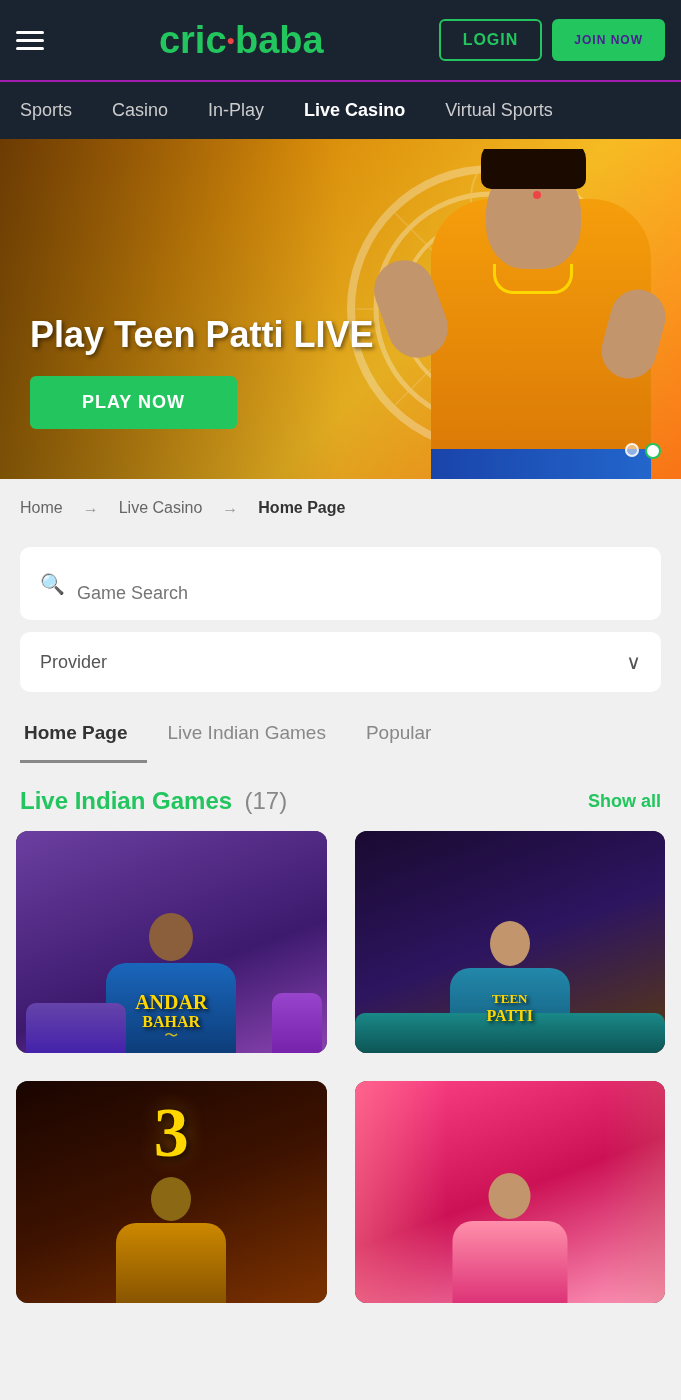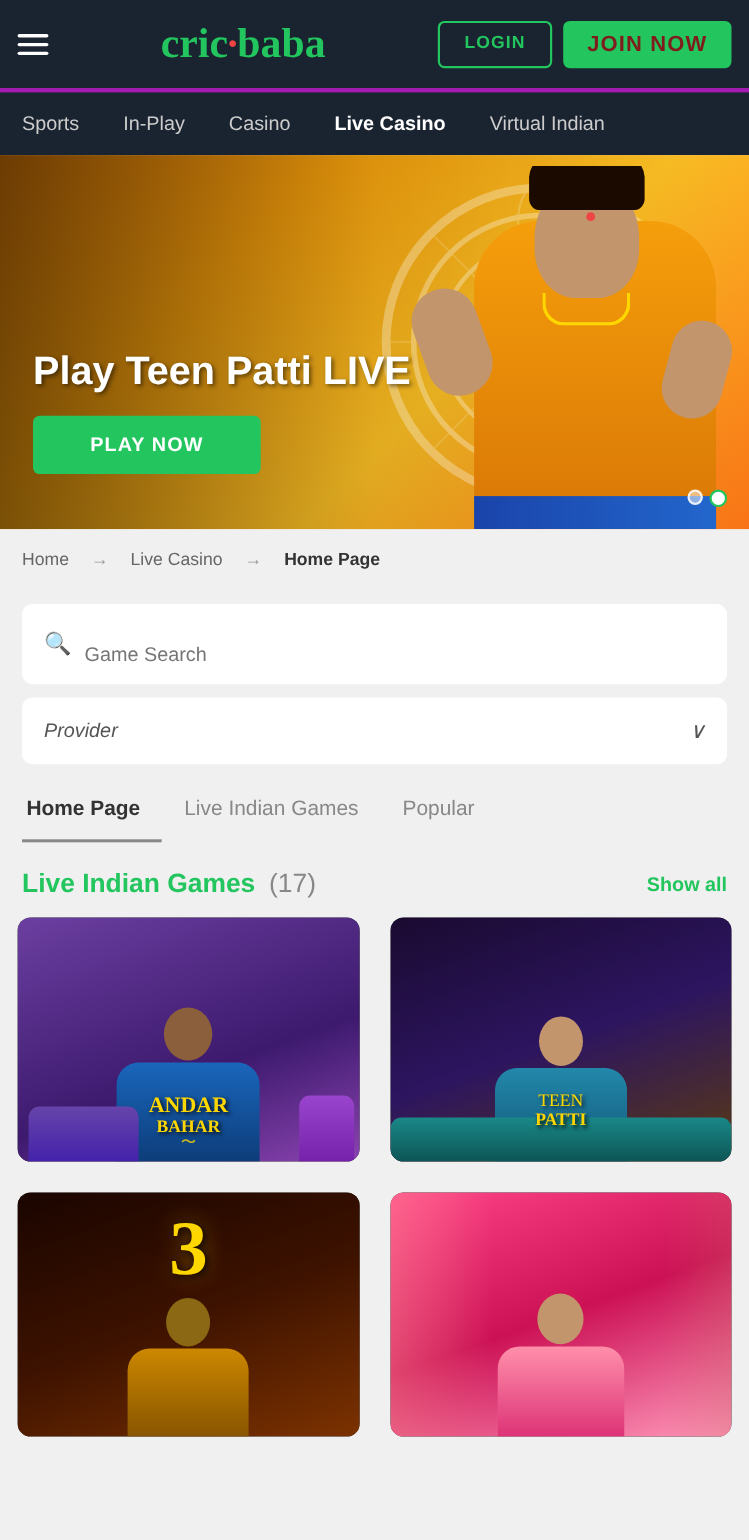--- a/index.html
+++ b/index.html
@@ -10,52 +10,52 @@
     .header {
       background: #1a2330;
       display: flex;
       align-items: center;
       justify-content: space-between;
       padding: 12px 16px;
       height: 80px;
     }
     .hamburger { display: flex; flex-direction: column; gap: 5px; cursor: pointer; }
     .hamburger span { display: block; width: 28px; height: 3px; background: white; border-radius: 2px; }
-    .logo { font-size: 38px; font-weight: bold; font-family: Liberation Serif, serif; }
+    .logo { font-size: 38px; font-weight: bold; font-family: Liberation Sans, sans-serif; }
     .logo .cric { color: #22c55e; }
     .logo .baba { color: #22c55e; }
     .logo-dot { color: #ef4444; font-size: 14px; position: relative; top: -8px; }
     .header-buttons { display: flex; gap: 10px; }
     .btn-login {
       border: 2px solid #22c55e;
       color: #22c55e;
       background: transparent;
       padding: 10px 22px;
       font-size: 16px;
       font-weight: bold;
       border-radius: 6px;
       cursor: pointer;
       letter-spacing: 1px;
     }
     .btn-join {
       background: #22c55e;
-      color: #7f1d1d;
+      color: #4c1d95;
       border: none;
       padding: 10px 22px;
-      font-size: 20px;
+      font-size: 12px;
       font-weight: bold;
       border-radius: 6px;
       cursor: pointer;
       letter-spacing: 1px;
     }
 
     
     .nav-bar {
       background: #1a2330;
-      border-top: 4px solid #a21caf;
+      border-top: 2px solid #a21caf;
       display: flex;
       align-items: center;
       overflow-x: auto;
       scrollbar-width: none;
       white-space: nowrap;
     }
     .nav-bar::-webkit-scrollbar { display: none; }
     .nav-item {
       color: #ccc;
       font-size: 18px;
@@ -170,21 +170,20 @@
     }
     .provider-select {
       background: white;
       border-radius: 10px;
       padding: 18px 20px;
       display: flex;
       align-items: center;
       justify-content: space-between;
       cursor: pointer;
       margin-bottom: 0;
-      font-style: italic;
     }
     .provider-label { font-size: 18px; color: #555; }
     .chevron-down { font-size: 20px; color: #555; }
 
     
     .tabs-section {
       background: #f0f0f0;
       padding: 20px 0 0;
       overflow-x: auto;
       scrollbar-width: none;
@@ -270,24 +269,24 @@
     <span class="cric">cric</span><span class="logo-dot">●</span><span class="baba">baba</span>
   </div>
   <div class="header-buttons">
     <button class="btn-login">LOGIN</button>
     <button class="btn-join">JOIN NOW</button>
   </div>
 </header>
 
 <nav class="nav-bar">
   <a class="nav-item">Sports</a>
+  <a class="nav-item">Casino</a>
   <a class="nav-item">In-Play</a>
-  <a class="nav-item">Casino</a>
   <a class="nav-item active">Live Casino</a>
-  <a class="nav-item">Virtual Indian</a>
+  <a class="nav-item">Virtual Sports</a>
 </nav>
 
 <div class="hero-banner">
   <div class="hero-overlay"></div>
 
   <div style="position:absolute; right:40px; top:20px; width:300px; height:300px; z-index:1;">
     <svg width="300" height="300" viewBox="0 0 300 300" style="opacity:0.3;">
       <circle cx="150" cy="150" r="140" fill="none" stroke="white" stroke-width="8"></circle>
       <circle cx="150" cy="150" r="115" fill="none" stroke="white" stroke-width="5"></circle>
       <circle cx="150" cy="150" r="90" fill="none" stroke="white" stroke-width="4"></circle>
@@ -395,21 +394,21 @@
     <div class="game-thumb thumb-teen" style="width:100%;height:100%;position:relative;background:linear-gradient(160deg,#1a0a30 0%,#2d1560 50%,#5a3a10 100%);">
 
       <div style="position:absolute;bottom:0;left:50%;transform:translateX(-50%);display:flex;flex-direction:column;align-items:center;">
         <div style="width:40px;height:45px;border-radius:50%;background:#c2956c;margin-bottom:2px;"></div>
         <div style="width:120px;height:85px;border-radius:20px 20px 0 0;background:linear-gradient(to bottom,#2288aa,#115577);"></div>
       </div>
 
       <div style="position:absolute;bottom:0;left:0;right:0;height:40px;background:linear-gradient(to bottom,#1a8888,#0d5555);border-radius:10px 10px 0 0;"></div>
 
       <div style="position:absolute;bottom:28px;left:0;right:0;text-align:center;">
-        <div style="font-family:Georgia,serif;font-size:16px;font-weight:normal;color:#ffd700;text-shadow:2px 2px 4px rgba(0,0,0,0.9);">TEEN</div>
+        <div style="font-family:Georgia,serif;font-size:13px;font-weight:bold;color:#ffd700;text-shadow:2px 2px 4px rgba(0,0,0,0.9);">TEEN</div>
         <div style="font-family:Georgia,serif;font-size:16px;font-weight:bold;color:#ffd700;text-shadow:2px 2px 4px rgba(0,0,0,0.9);">PATTI</div>
       </div>
     </div>
   </div>
 
   <div class="game-card">
     <div class="game-thumb thumb-3card" style="width:100%;height:100%;position:relative;background:linear-gradient(160deg,#1a0500 0%,#3d1200 50%,#7c3200 100%);">
 
       <div style="position:absolute;bottom:0;left:50%;transform:translateX(-50%);display:flex;flex-direction:column;align-items:center;">
         <div style="width:40px;height:44px;border-radius:50%;background:#8b6914;margin-bottom:2px;"></div>

